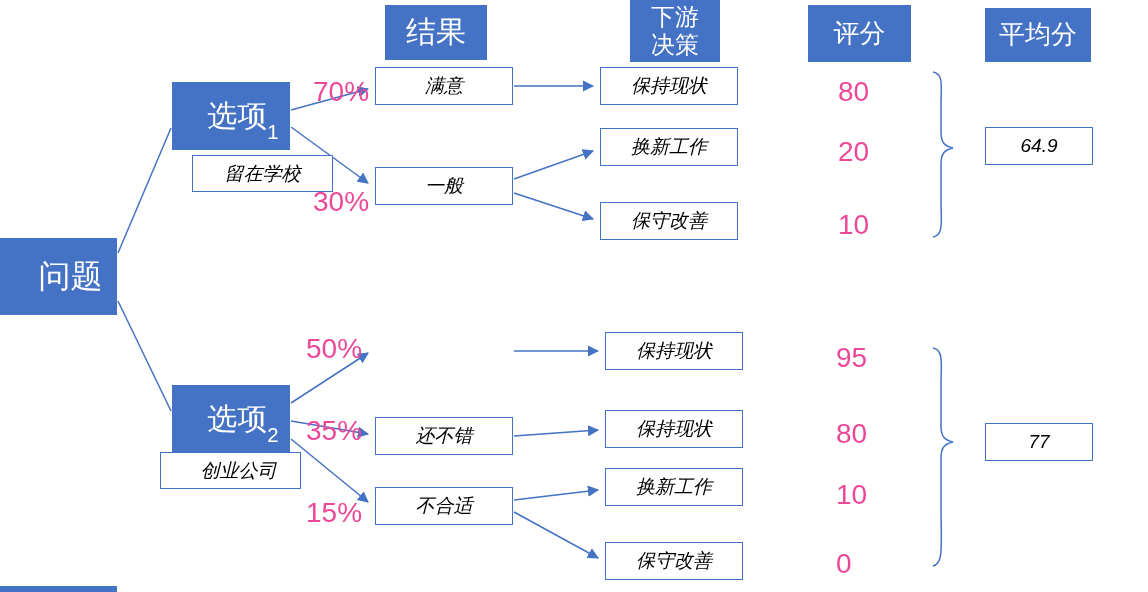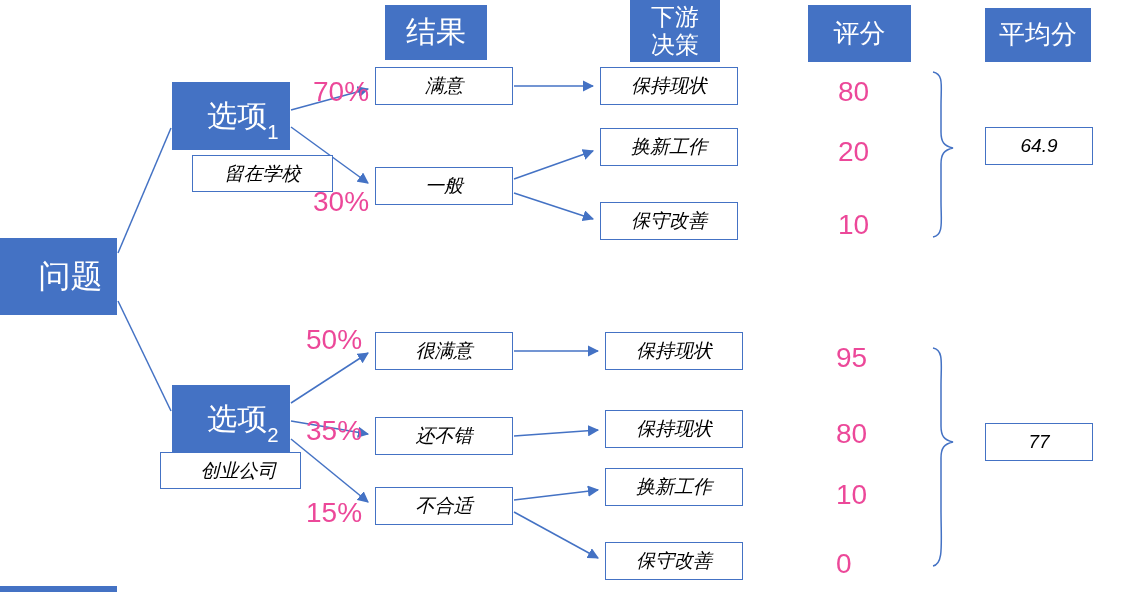--- a/index.html
+++ b/index.html
@@ -114,27 +114,24 @@
   </div>
 
   <div class="abs node" style="left:172px;top:385px;width:118px;height:68px;font-size:30px;">
     <span>选项</span>
       <span class="num">2</span>
   </div>
   <div class="abs wbox" style="left:160px;top:452px;width:141px;height:37px;padding-left:16px;">
     <span>创业公司</span>
   </div>
 
-  <div class="abs pct" style="left:306px;top:324px;">50%</div>
+  <div class="abs pct" style="left:306px;top:333px;">50%</div>
   <div class="abs pct" style="left:306px;top:415px;">35%</div>
   <div class="abs pct" style="left:306px;top:497px;">15%</div>
 
-  <div class="abs wbox" style="left:375px;top:332px;width:138px;height:38px;">
-    <span>很满意</span>
-  </div>
   <div class="abs wbox" style="left:375px;top:417px;width:138px;height:38px;">
     <span>还不错</span>
   </div>
   <div class="abs wbox" style="left:375px;top:487px;width:138px;height:38px;">
     <span>不合适</span>
   </div>
 
   <div class="abs wbox" style="left:605px;top:332px;width:138px;height:38px;">
     <span>保持现状</span>
   </div>

